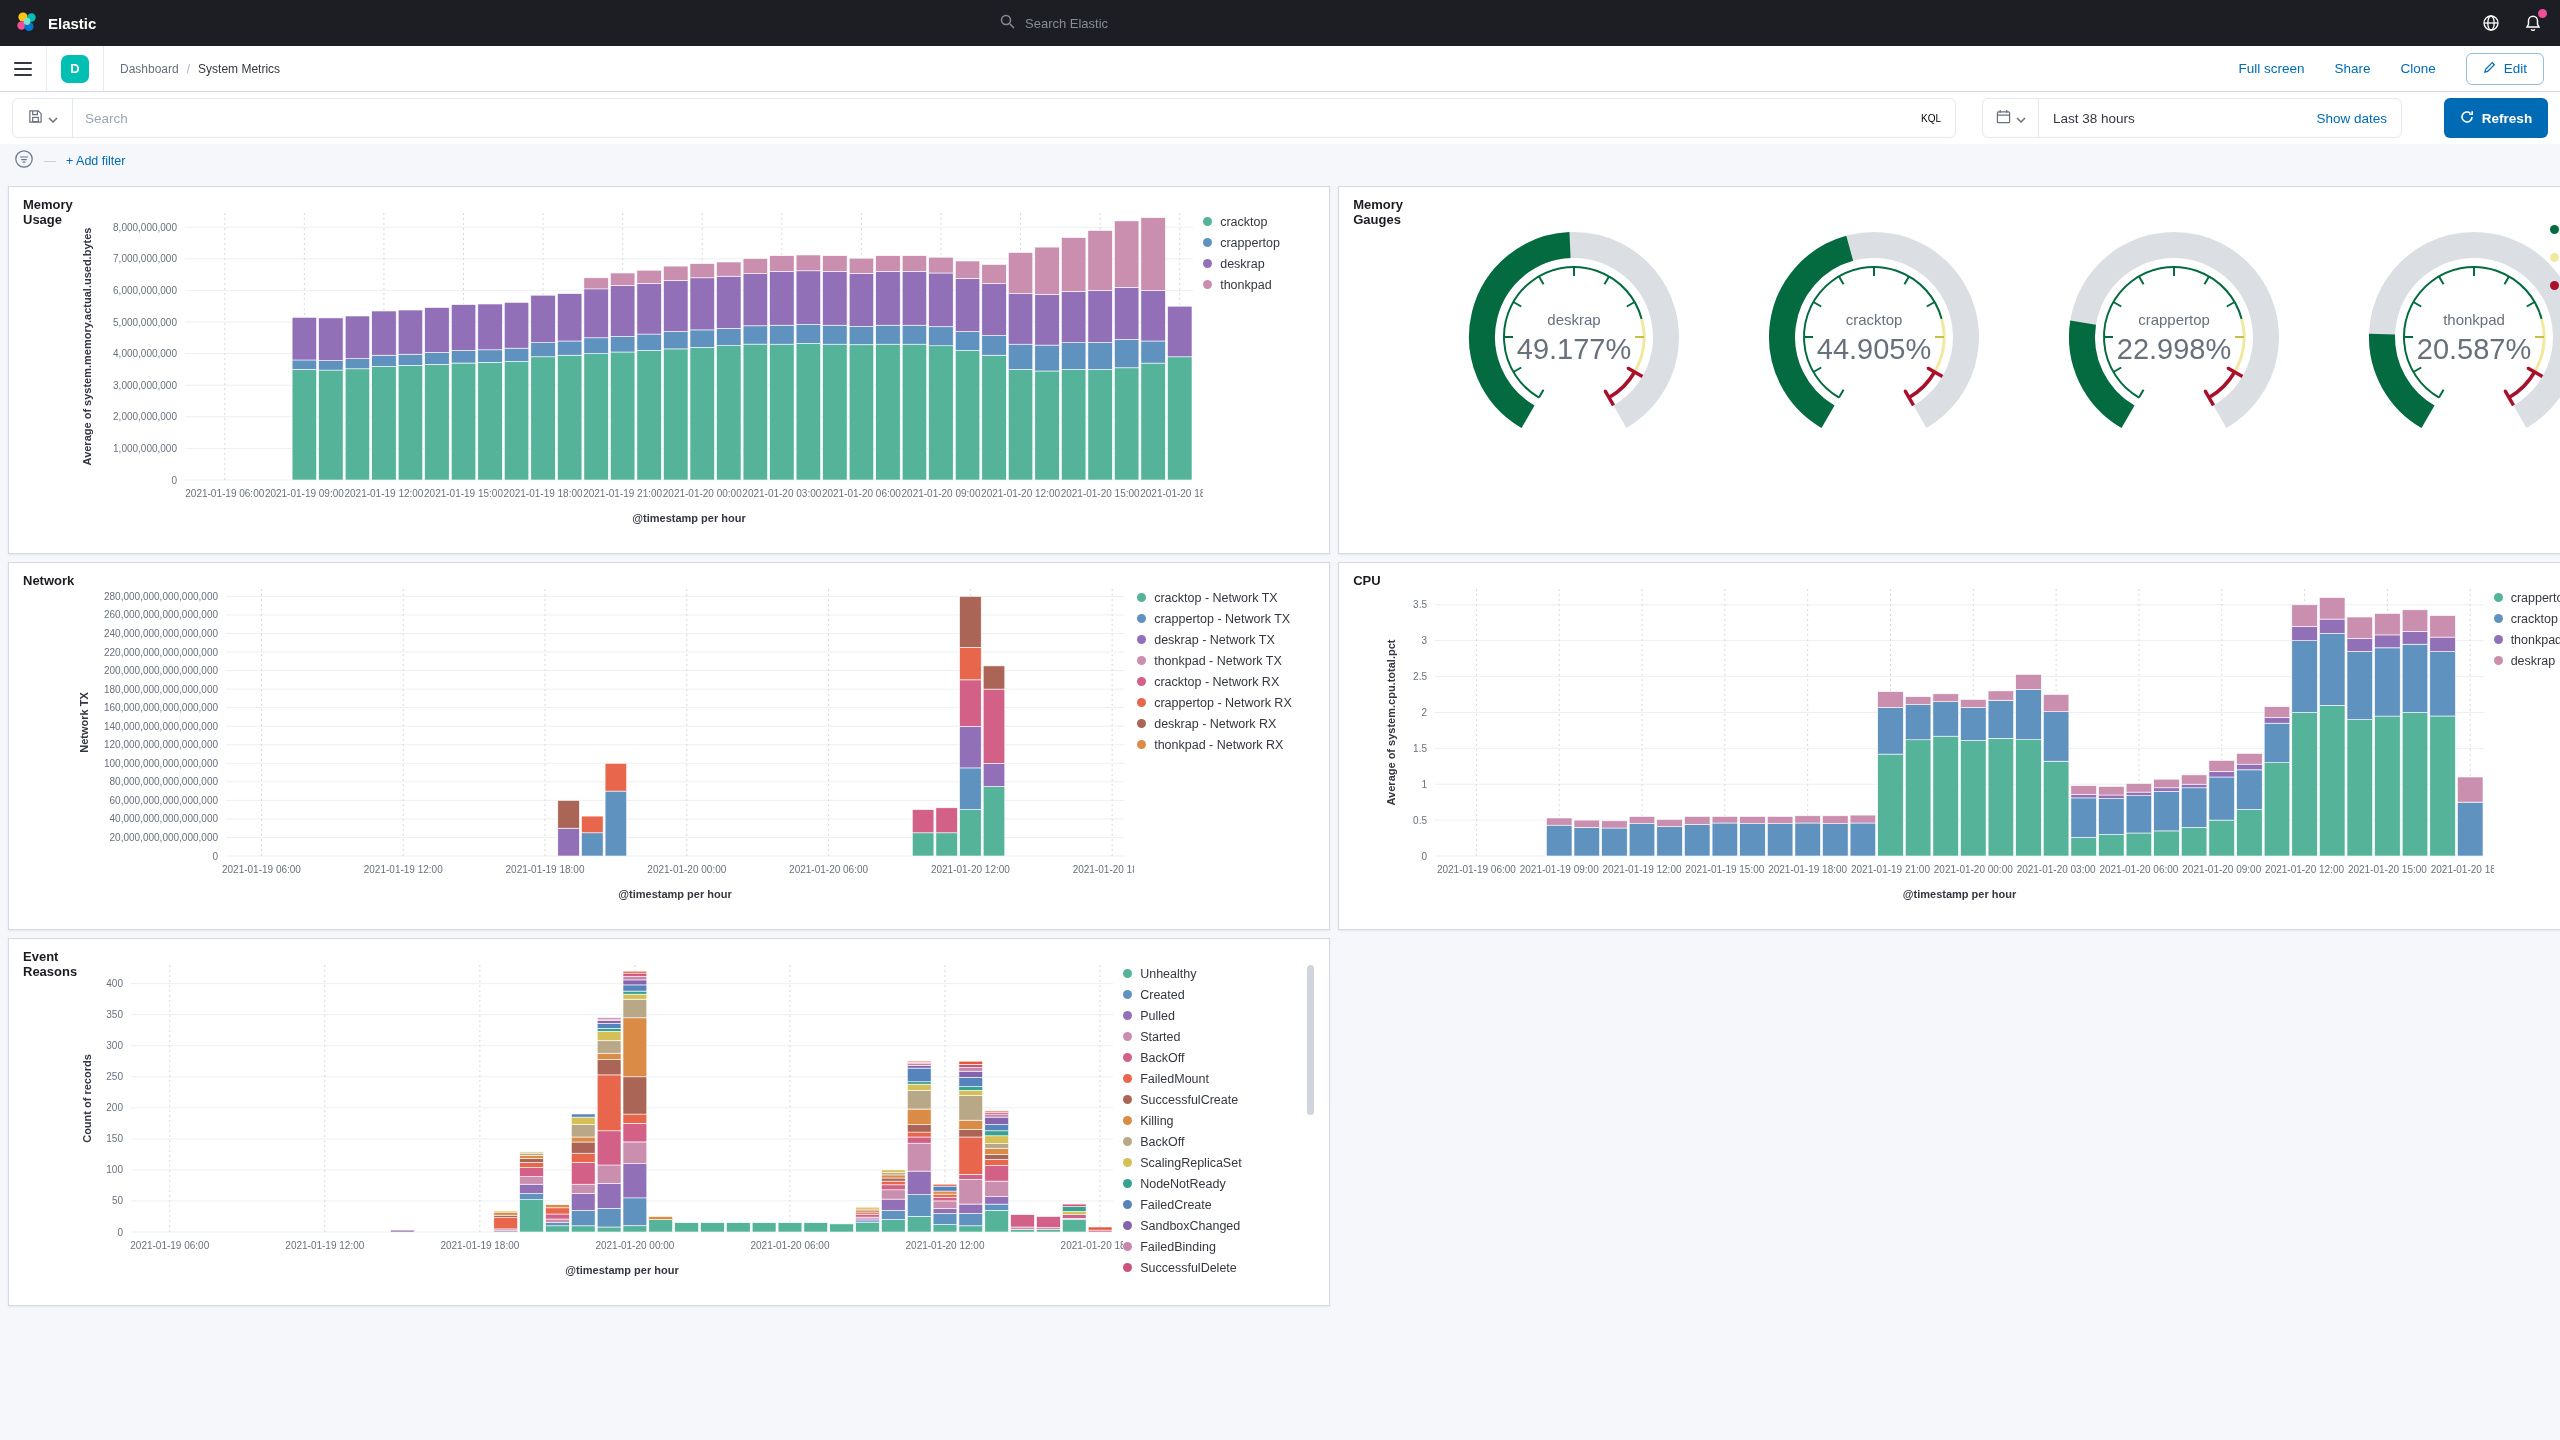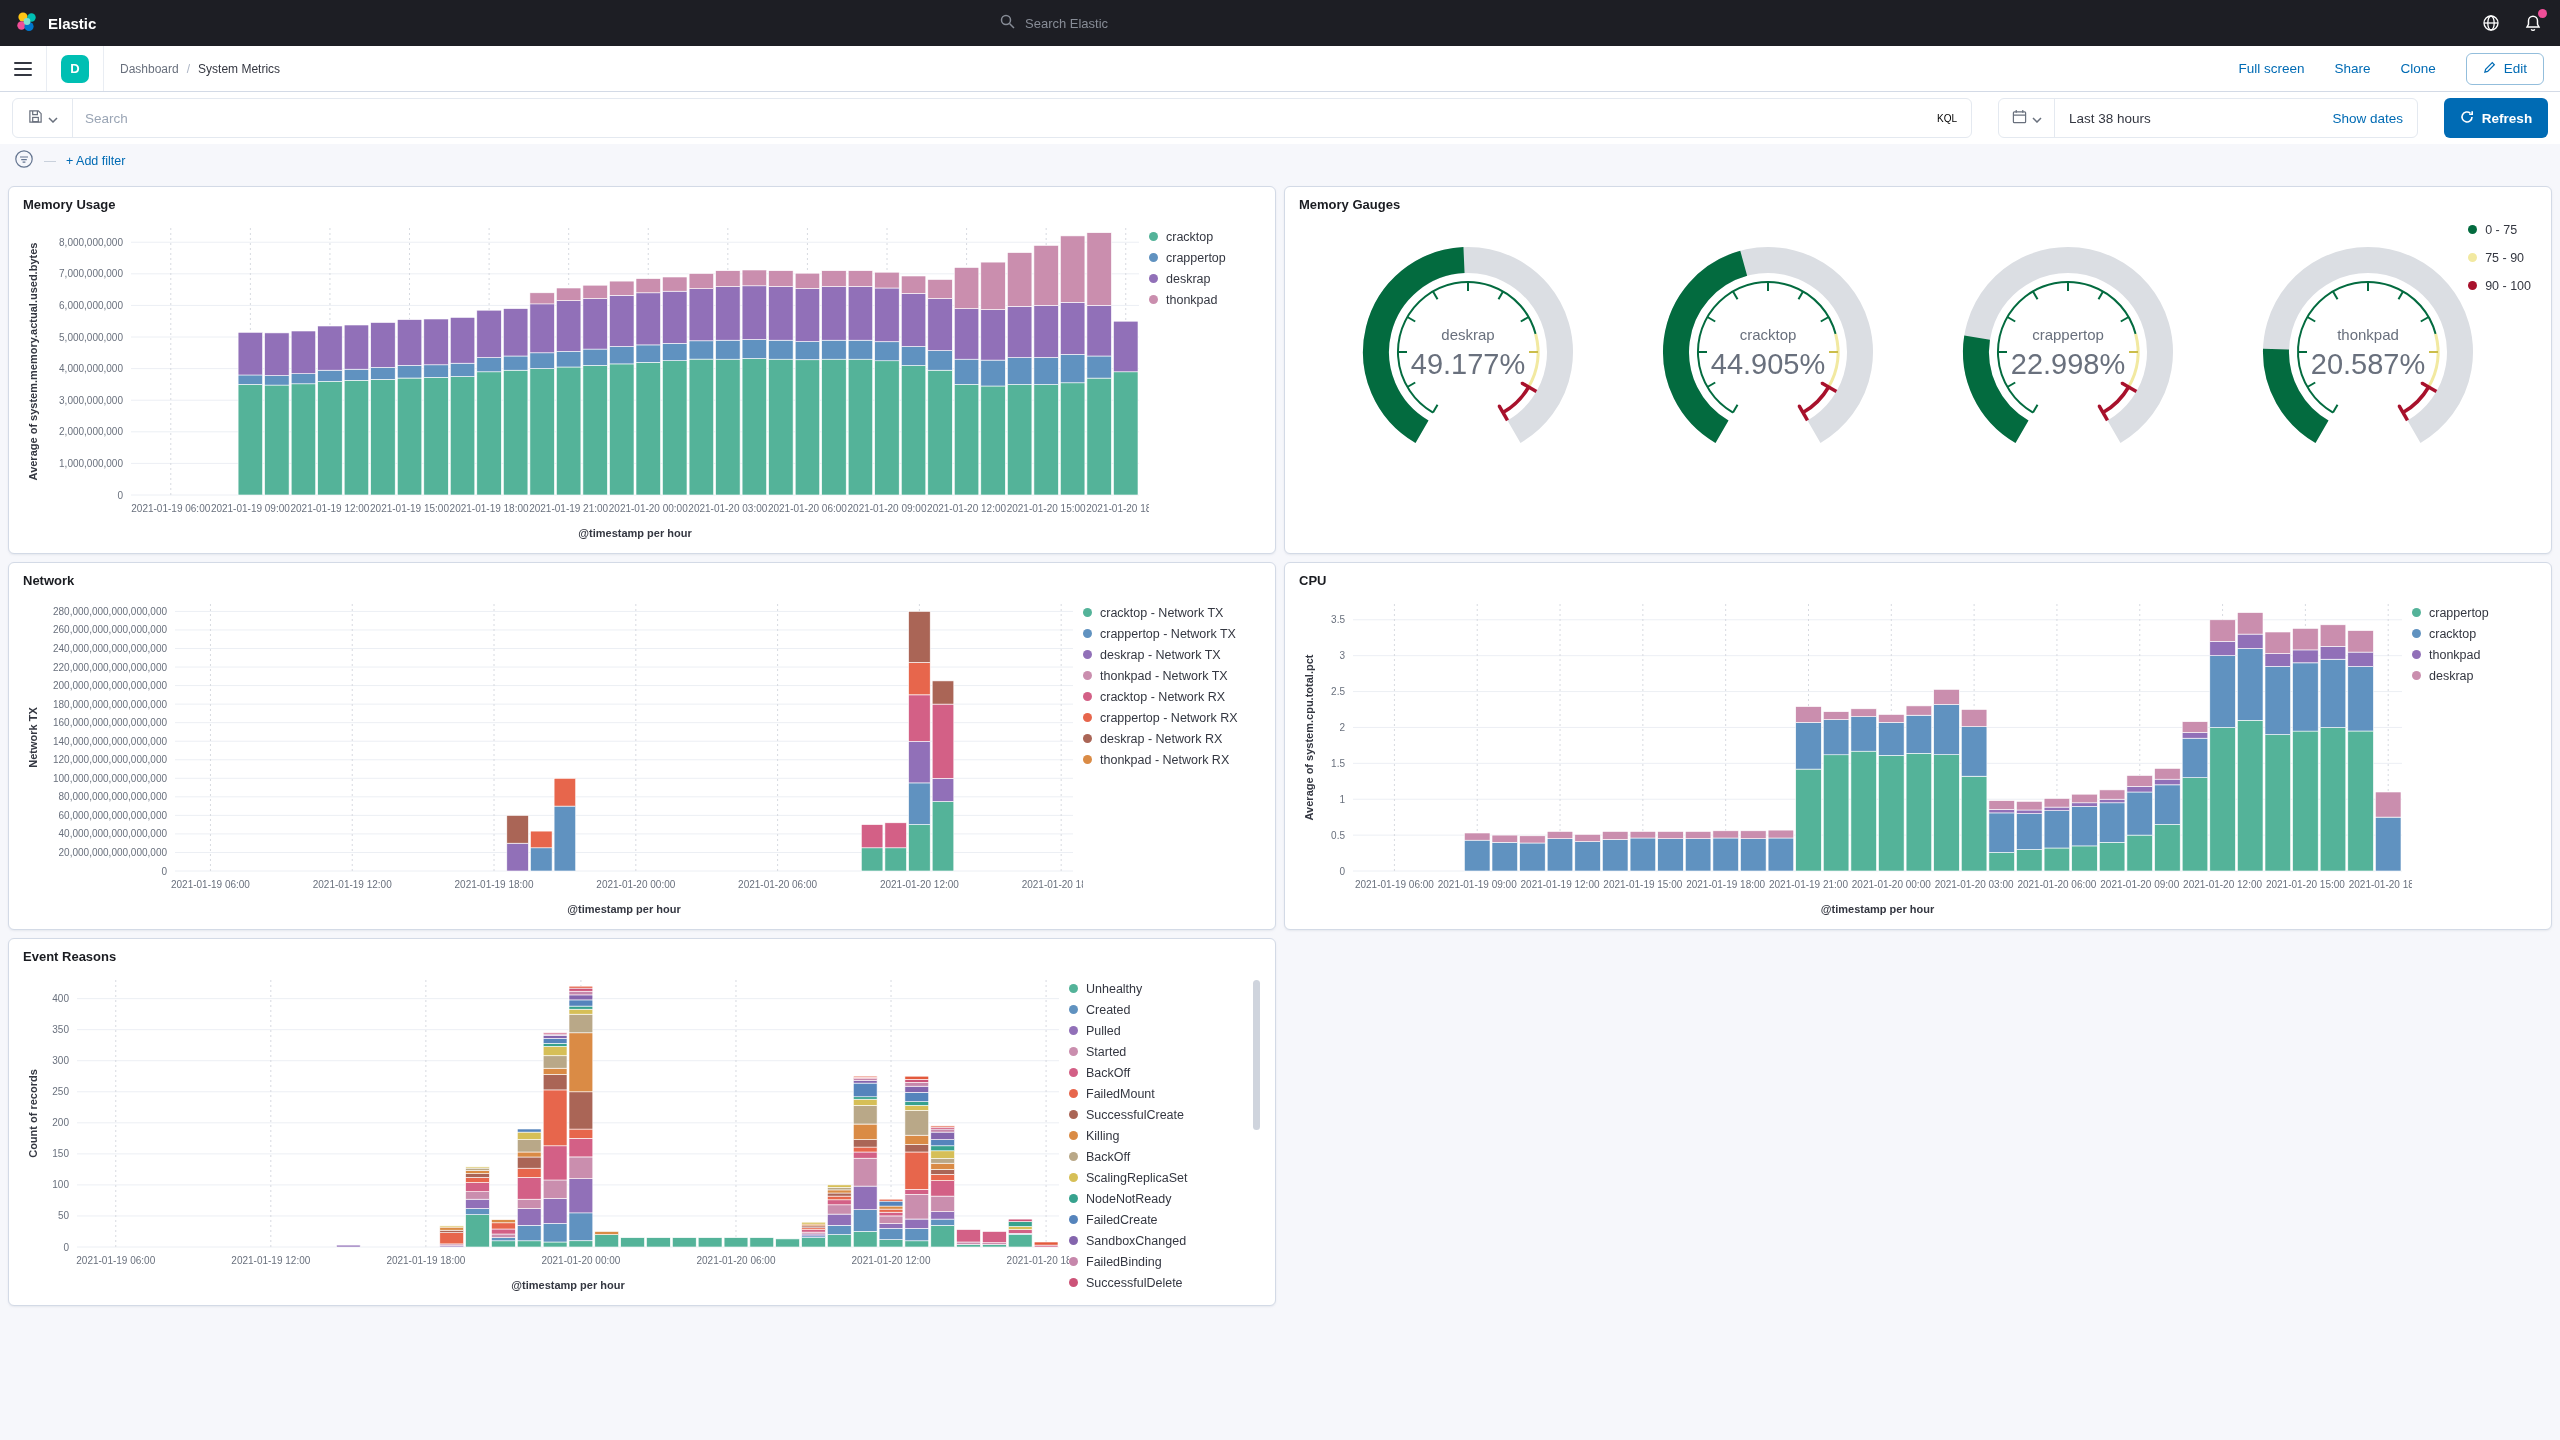--- a/index.html
+++ b/index.html
@@ -45,31 +45,31 @@
   .search-input::placeholder { color:#9AA5B5; }
   .kql { padding:0 14px; color:#000000; font-size:10px; font-weight:500; cursor:pointer; }
   .datepicker { width:420px; height:40px; border-radius:6px; background:#fff; border:1px solid #E4E9F0;
     display:flex; align-items:center; }
   .cal-seg { width:56px; display:flex; align-items:center; justify-content:center; gap:5px;
     border-right:1px solid #E4E9F0; height:100%; cursor:pointer; }
   .time-range { padding:0 14px; font-size:13.5px; color:#343741; }
   .show-dates { margin-left:auto; padding:0 14px; color:#006BB4; font-size:13.5px; font-weight:500; cursor:pointer; }
   .refresh-btn { height:40px; min-width:104px; background:#006BB4; border:none; border-radius:6px;
     color:#fff; font-size:13.5px; font-weight:600; display:flex; align-items:center;
-    justify-content:center; gap:8px; cursor:pointer; font-family:inherit; }
+    justify-content:center; gap:8px; cursor:pointer; font-family:inherit;margin-left:16px; }
 
   
   .filterbar { height:34px; display:flex; align-items:center; padding:0 14px; gap:10px; }
   .fdash { width:12px; height:1px; background:#C9D1DC; }
   .add-filter { color:#006BB4; font-size:12.5px; cursor:pointer; }
 
   
   .content { display:grid; grid-template-columns:1fr 1fr; grid-auto-rows:368px; gap:8px; padding:8px; }
-  .panel { background:#fff; border:1px solid #D3DAE6; border-radius:6px; padding:10px 14px;
-    box-shadow:0 1px 2px rgba(152,162,179,.18); display:flex; flex-direction:column; position:relative; }
+  .panel { background:#fff; border:1px solid #D3DAE6; border-radius:0; padding:10px 14px;
+    box-shadow:0 1px 2px rgba(152,162,179,.18); display:flex; flex-direction:row; position:relative; }
   .panel-title { margin:0; font-size:13px; font-weight:700; color:#1A1C21; }
   .chart-flex { display:flex; flex:1; min-height:0; }
   .plot { flex:1; min-width:0; }
   .legend { padding-top:14px; overflow:hidden; position:relative; }
   .legend.w112 { flex:0 0 112px; } .legend.w178 { flex:0 0 178px; }
   .legend.w125 { flex:0 0 125px; } .legend.w192 { flex:0 0 192px; }
   .legend-row { display:flex; align-items:center; gap:8px; height:21px; font-size:12.5px; color:#343741; cursor:pointer; }
   .dot { width:9px; height:9px; border-radius:50%; flex:0 0 9px; }
   .scroll-thumb { position:absolute; right:1px; top:16px; width:7px; height:150px; background:#CFD4DD; border-radius:4px; }
 

